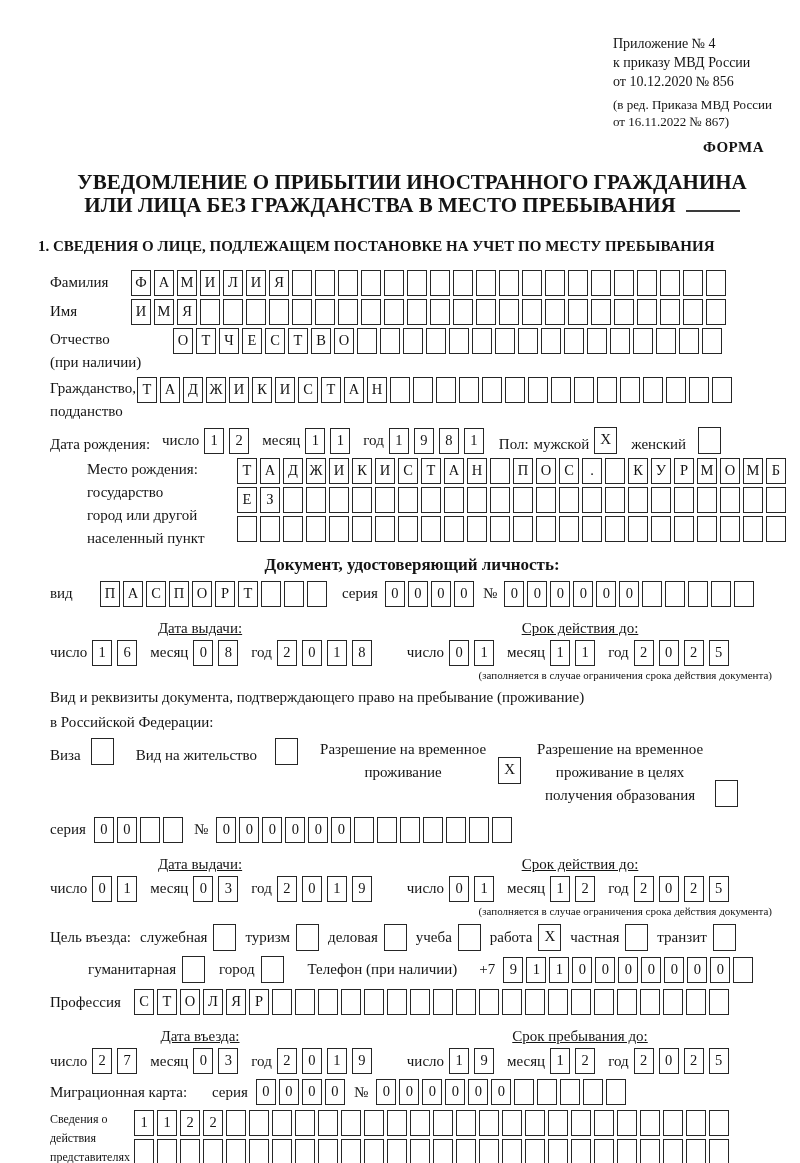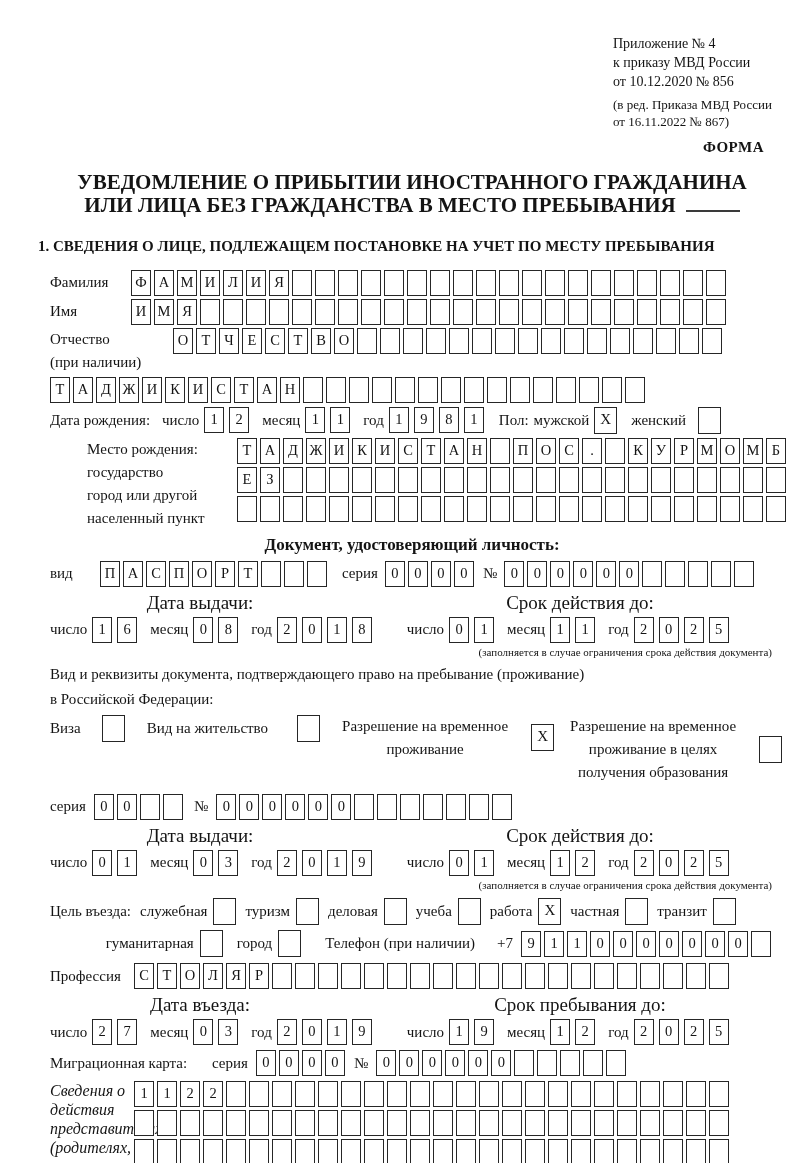--- a/index.html
+++ b/index.html
@@ -29,40 +29,40 @@
   .top-note{margin-left:563px;width:210px;font-size:14px;line-height:19px;}
   .top-note .sub{margin-top:5px;font-size:13px;line-height:17px;}
   .form-label{text-align:right;padding-right:10px;font-weight:bold;font-size:15px;margin-top:8px;letter-spacing:.5px;}
   .title{margin-top:14px;text-align:center;font-weight:bold;font-size:21px;line-height:23px;}
   .blank-line{display:inline-block;width:54px;border-bottom:2.2px solid #3a3a3a;margin-left:10px;vertical-align:baseline;}
   .sec-heading{margin:20px 0 14px -12px;font-weight:bold;font-size:15px;white-space:nowrap;}
   
   .w81{width:81px;} .w123{width:123px;} .w87{width:87px;} .w150{width:150px;margin-left:37px;} .w112{width:112px;} .w84{width:84px;}
   
   .center-heading{text-align:center;font-weight:bold;font-size:17px;margin:4px 0 6px 0;}
-  .dhead{display:flex;font-size:19px;margin:4px 0 2px 0;}
+  .dhead{display:flex;font-size:15px;margin:12px 0 2px 0;text-decoration:underline;}
   .dhead .h1{margin-left:30px;width:240px;text-align:center;flex:0 0 auto;}
   .dhead .h2{margin-left:140px;width:240px;text-align:center;flex:0 0 auto;}
   .dgroup{display:flex;align-items:center;flex:0 0 auto;}
   .dgroup .dlbl{margin-right:5px;margin-left:8px;flex:0 0 auto;}
   .dgroup .dlbl:first-child{margin-left:0;}
   .dgroup.rgt{margin-left:30px;}
   .note{text-align:right;font-size:11px;padding-right:2px;margin:1px 0 6px 0;}
   .plain{margin-bottom:6px;}
   
   .optrow{display:flex;align-items:flex-start;margin:4px 0 10px 0;}
-  .optpair{display:flex;align-items:center;flex:0 0 auto;gap:11px;}
+  .optpair{display:flex;align-items:flex-end;flex:0 0 auto;}
   .optpair .olbl{margin-right:10px;}
   .optstack{display:block;text-align:center;flex:0 0 auto;margin-right:12px;}
   .optstack span{display:block;line-height:23px;}
   
   .popt{display:flex;align-items:center;margin-left:9px;flex:0 0 auto;}
   .popt .plbl{margin-right:6px;}
   .mig-lbl{width:150px;flex:0 0 auto;}
-  .reps .stacklbl span{line-height:19px;font-size:16px;font-style:italic;}
+  .reps .stacklbl span{line-height:19px;font-size:12px;}
 </style>
 </head>
 <body>
 
 <div class="page">
 
   <div class="top-note">
     <div>Приложение № 4</div>
     <div>к приказу МВД России</div>
     <div>от 10.12.2020 № 856</div>
@@ -172,20 +172,24 @@
         <span class="cell"></span>
         <span class="cell"></span>
         <span class="cell"></span>
         <span class="cell"></span>
         <span class="cell"></span>
         <span class="cell"></span>
       </span>
   </div>
 
   <div class="frow top">
+    <span class="flabel w87 stacklbl">
+      <span>Гражданство,</span>
+      <span>подданство</span>
+    </span>
     <span class="cells">
         <span class="cell">Т</span>
         <span class="cell">А</span>
         <span class="cell">Д</span>
         <span class="cell">Ж</span>
         <span class="cell">И</span>
         <span class="cell">К</span>
         <span class="cell">И</span>
         <span class="cell">С</span>
         <span class="cell">Т</span>
@@ -202,21 +206,21 @@
         <span class="cell"></span>
         <span class="cell"></span>
         <span class="cell"></span>
         <span class="cell"></span>
         <span class="cell"></span>
         <span class="cell"></span>
         <span class="cell"></span>
       </span>
   </div>
 
-  <div class="frow" style="margin-top:4px;">
+  <div class="frow" style="margin-top:4px;align-items:flex-end;">
     <span class="flabel w112">Дата рождения:</span>
     <span class="dgroup">
       <span class="dlbl">число</span>
       <span class="cells sp">
           <span class="cell">1</span>
           <span class="cell">2</span>
         </span>
       <span class="dlbl">месяц</span>
       <span class="cells sp">
           <span class="cell">1</span>
@@ -537,21 +541,21 @@
     <span class="popt">
       <span class="plbl">частная</span>
       <span class="checkbox"></span>
     </span>
     <span class="popt">
       <span class="plbl">транзит</span>
       <span class="checkbox"></span>
     </span>
   </div>
 
-  <div class="frow" style="padding-left:38px;margin-top:5px;justify-content:flex-end;">
+  <div class="frow" style="padding-left:38px;margin-top:5px;">
     <span class="popt" style="margin-left:0;">
       <span class="plbl">гуманитарная</span>
       <span class="checkbox"></span>
     </span>
     <span class="popt" style="margin-left:14px;">
       <span class="plbl">город</span>
       <span class="checkbox"></span>
     </span>
     <span style="margin-left:24px;">Телефон (при наличии)</span>
     <span style="margin-left:22px;margin-right:8px;">+7</span>

